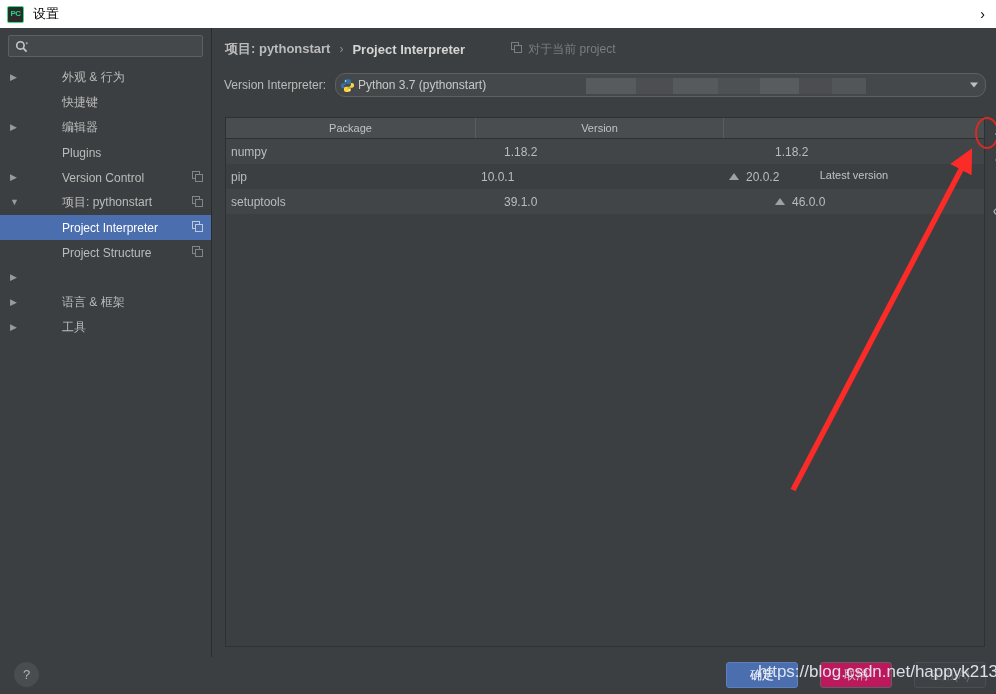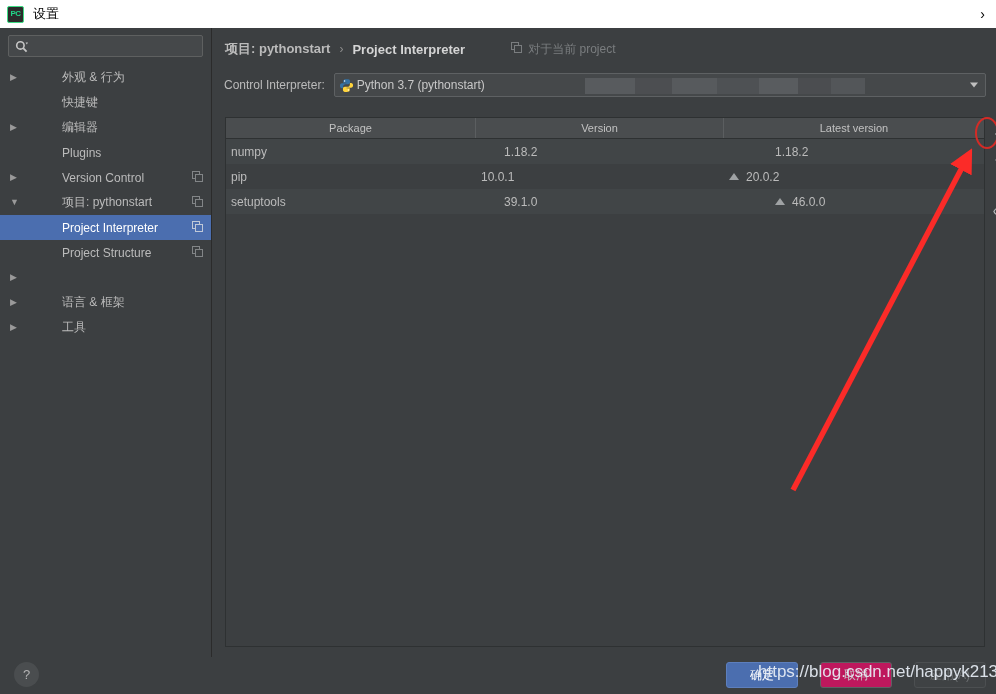--- a/index.html
+++ b/index.html
@@ -161,21 +161,21 @@
     display: flex;
     align-items: center;
   }
   #interp-label { color: #bbbbbb; white-space: nowrap; }
   #interp-combo {
     margin-left: 9px;
     flex: 1;
     height: 24px;
     background: #45484a;
     border: 1px solid #5e6163;
-    border-radius: 2px;
+    border-radius: 10px;
     display: flex;
     align-items: center;
     padding: 0 4px 0 4px;
     box-sizing: border-box;
     position: relative;
     overflow: hidden;
   }
   .py-icon { width: 15px; height: 15px; display:block; }
   #interp-value {
     margin-left: 3px;
@@ -230,21 +230,21 @@
   .th {
     color: #c2c2c2;
     font-size: 11px;
     display: flex;
     align-items: center;
     justify-content: center;
     border-right: 1px solid #5b5e60;
     box-sizing: border-box;
     height: 100%;
   }
-  .th:last-child { border-right: 0; }
+  .th:last-child { border-right: 0; margin-top: 47px; }
   .col-pkg { width: 250px; }
   .col-ver { width: 248px; }
   .col-latest { flex: 1; }
   .trow {
     display: flex;
     height: 25px;
     align-items: center;
     color: #bbbbbb;
   }
   .trow.odd  { background: #414547; gap: 23px; }
@@ -474,21 +474,21 @@
           <svg width="11" height="11" viewBox="0 0 11 11">
             <rect x="0.5" y="0.5" width="7" height="7" fill="none" stroke="#7a7d7f"></rect>
             <rect x="3.5" y="3.5" width="7" height="7" fill="#3c3f41" stroke="#7a7d7f"></rect>
           </svg>
         </span>
         <span id="bc-note">对于当前 project</span>
       </span>
     </div>
 
     <div id="interp-row">
-      <span id="interp-label">Control Interpreter:</span>
+      <span id="interp-label">Version Interpreter:</span>
       <div id="interp-combo">
         <span>
           <svg class="py-icon" viewBox="0 0 16 16">
             <path d="M7.8 1.2c-1.9 0-3.3.5-3.3 2v1.9h3.5v.5H3.3C1.7 5.6 1 6.6 1 8.2c0 1.5.6 2.6 2.2 2.6h1.2V9.1c0-1.4 1.2-2.5 2.7-2.5h2.7c1.2 0 2-.9 2-2V3.2c0-1.1-.9-1.8-2-2-.7 0-1.4 0-2 0z" fill="#3572A5"></path>
             <circle cx="6" cy="3.2" r="0.72" fill="#ffffff"></circle>
             <path d="M8.2 14.8c1.9 0 3.3-.5 3.3-2v-1.9H8v-.5h4.7c1.6 0 2.3-1 2.3-2.6 0-1.5-.6-2.6-2.2-2.6h-1.2v1.7c0 1.4-1.2 2.5-2.7 2.5H6.2c-1.2 0-2 .9-2 2v1.4c0 1.1.9 1.8 2 2 .7 0 1.4 0 2 0z" fill="#FFD43B"></path>
             <circle cx="10" cy="12.8" r="0.72" fill="#ffffff"></circle>
           </svg>
         </span>
         <span id="interp-value">Python 3.7 (pythonstart)</span>

